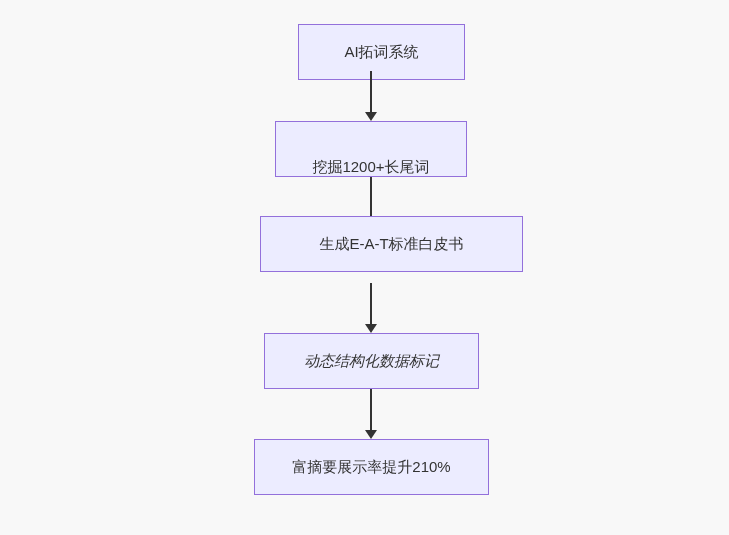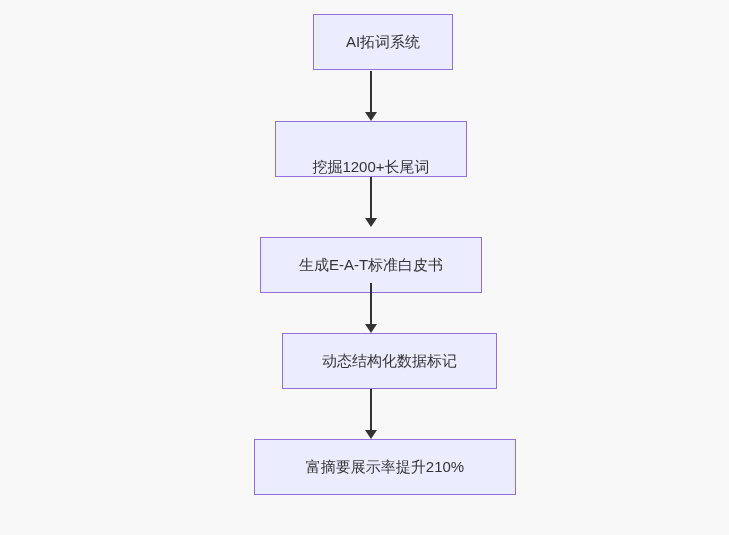--- a/index.html
+++ b/index.html
@@ -26,25 +26,25 @@
     align-items: center;
     justify-content: center;
     height: 56px;
   }
   .node span {
     font-size: 15px;
     color: var(--text, #333333);
     white-space: nowrap;
     line-height: 1.2;
   }
-  .node-1 { left: 298px; top: 14px;  width: 140px; margin-left: 15px; }
+  .node-1 { left: 298px; top: 24px;  width: 167px; }
   .node-2 { left: 275px; top: 121px; width: 192px; align-items: flex-end; }
-  .node-3 { left: 260px; top: 237px; width: 222px; }
-  .node-4 { left: 282px; top: 333px; width: 215px; }
-  .node-5 { left: 254px; top: 439px; width: 262px; }
+  .node-3 { left: 260px; top: 216px; width: 263px; }
+  .node-4 { left: 264px; top: 333px; width: 215px; font-style: italic; }
+  .node-5 { left: 254px; top: 439px; width: 235px; }
 
   .arrow {
     position: absolute;
     left: 364px;
     width: 13px;
     height: 50px;
     display: flex;
     flex-direction: column;
     align-items: center;
   }

